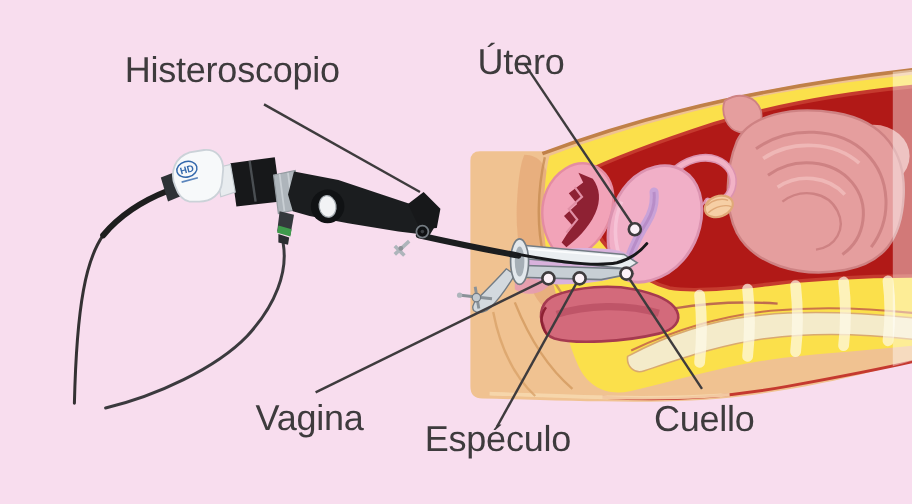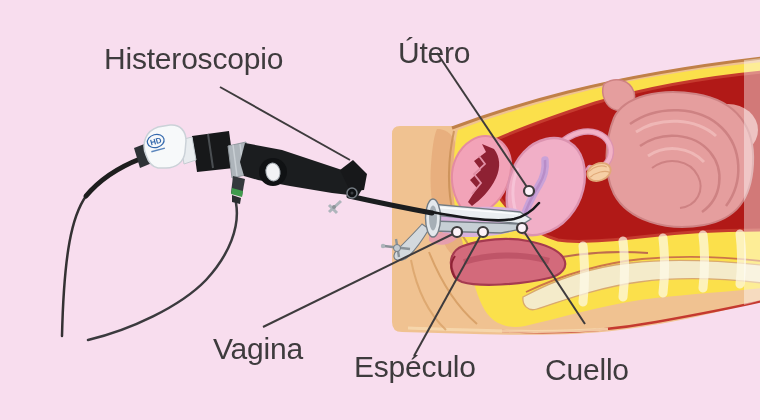--- a/index.html
+++ b/index.html
@@ -11,21 +11,21 @@
   .stage svg{position:absolute;left:0;top:0;}
   .label{
     position:absolute;
     font-size:30px;line-height:30px;letter-spacing:-0.2px;
     color:#3e3b3d;white-space:nowrap;
   }
   #lbl-histeroscopio{left:104px;top:44px;}
   #lbl-utero{left:398px;top:18px;margin-top:20px;}
   #lbl-vagina{left:197px;top:334px;margin-left:16px;}
   #lbl-especulo{left:354px;top:352px;}
-  #lbl-cuello{left:545px;top:354px;line-height:32px;}
+  #lbl-cuello{left:545px;top:334px;line-height:32px;}
 </style>
 </head>
 <body>
 
 <div class="stage">
 
 <svg width="760" height="420" viewBox="0 0 760 420">
   <defs>
     <clipPath id="bodyClip">
           <use href="#silhouette"></use>

